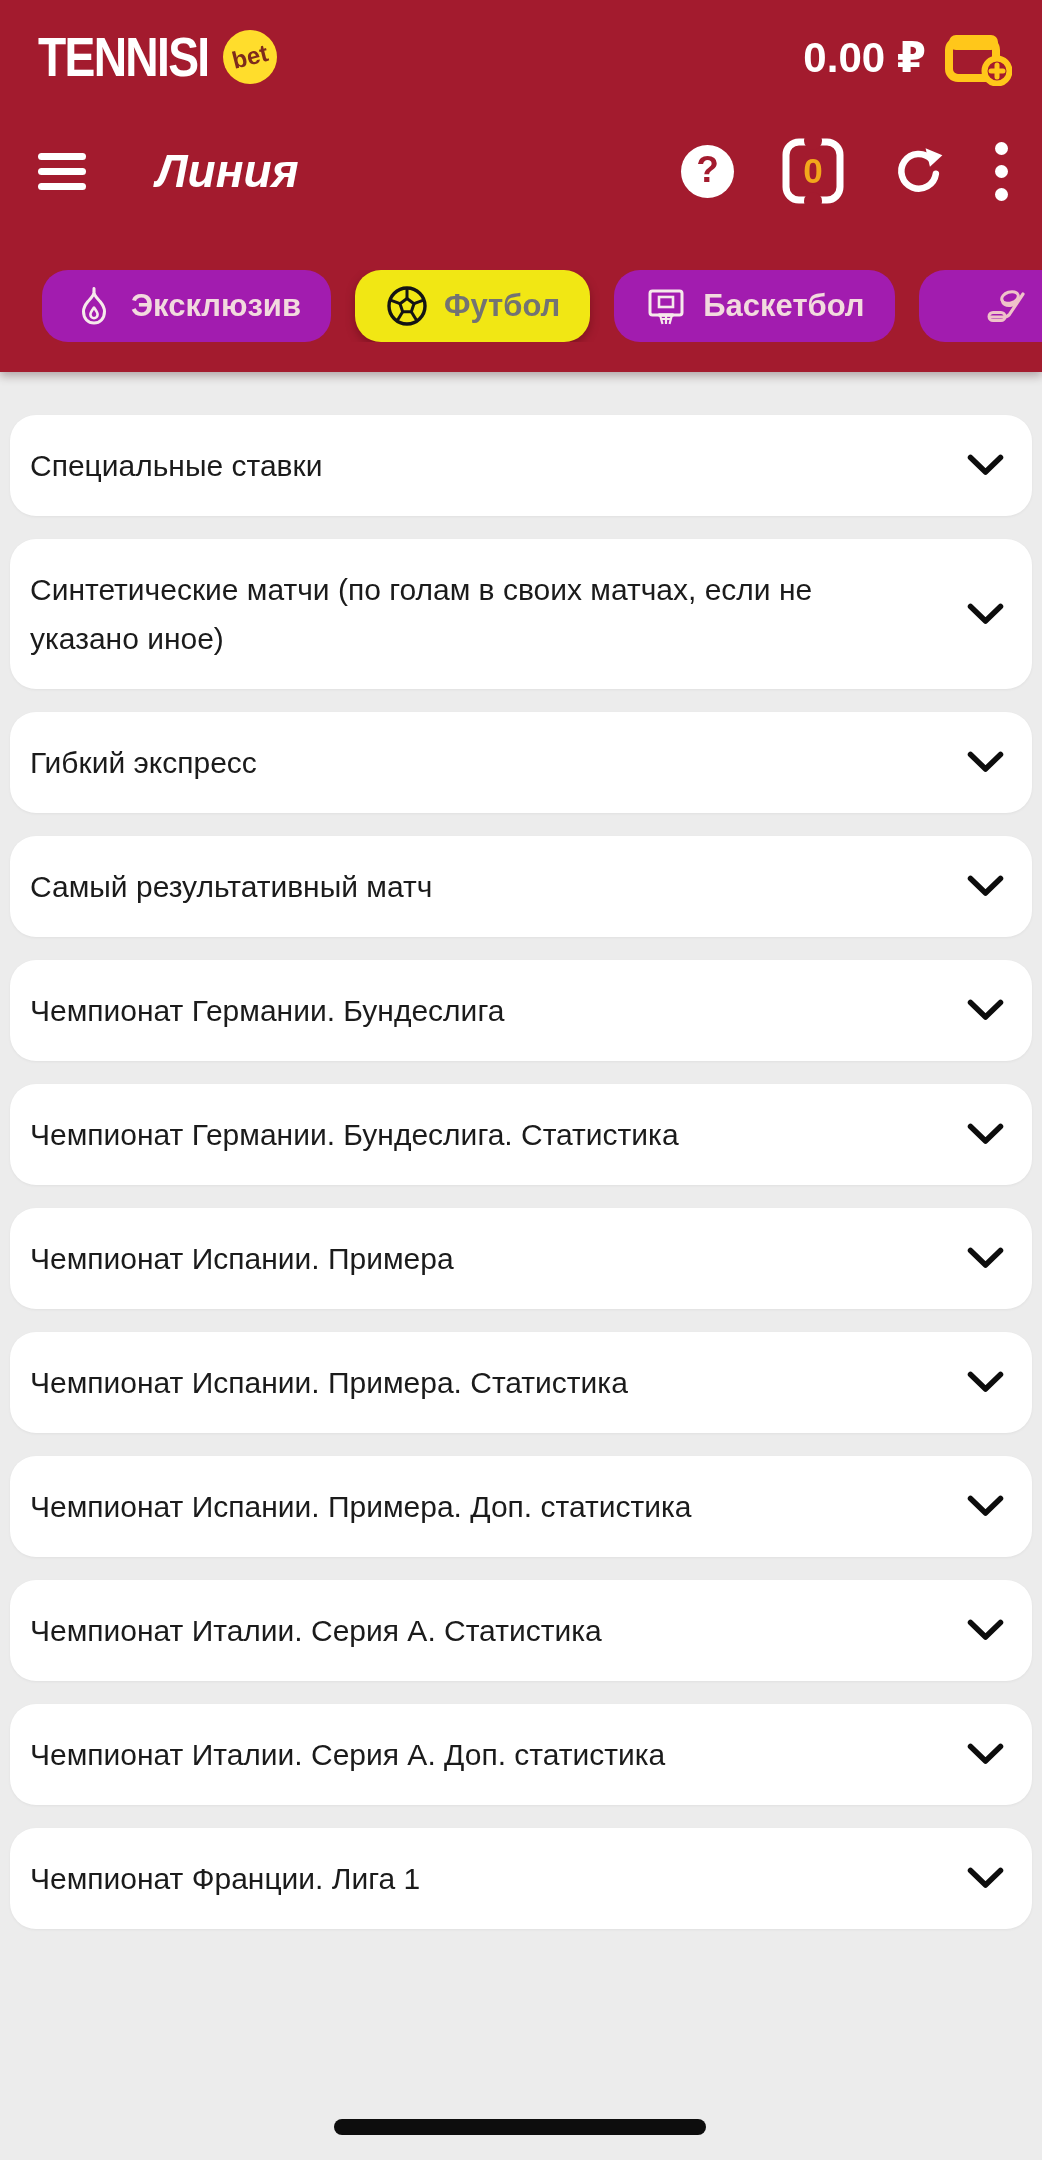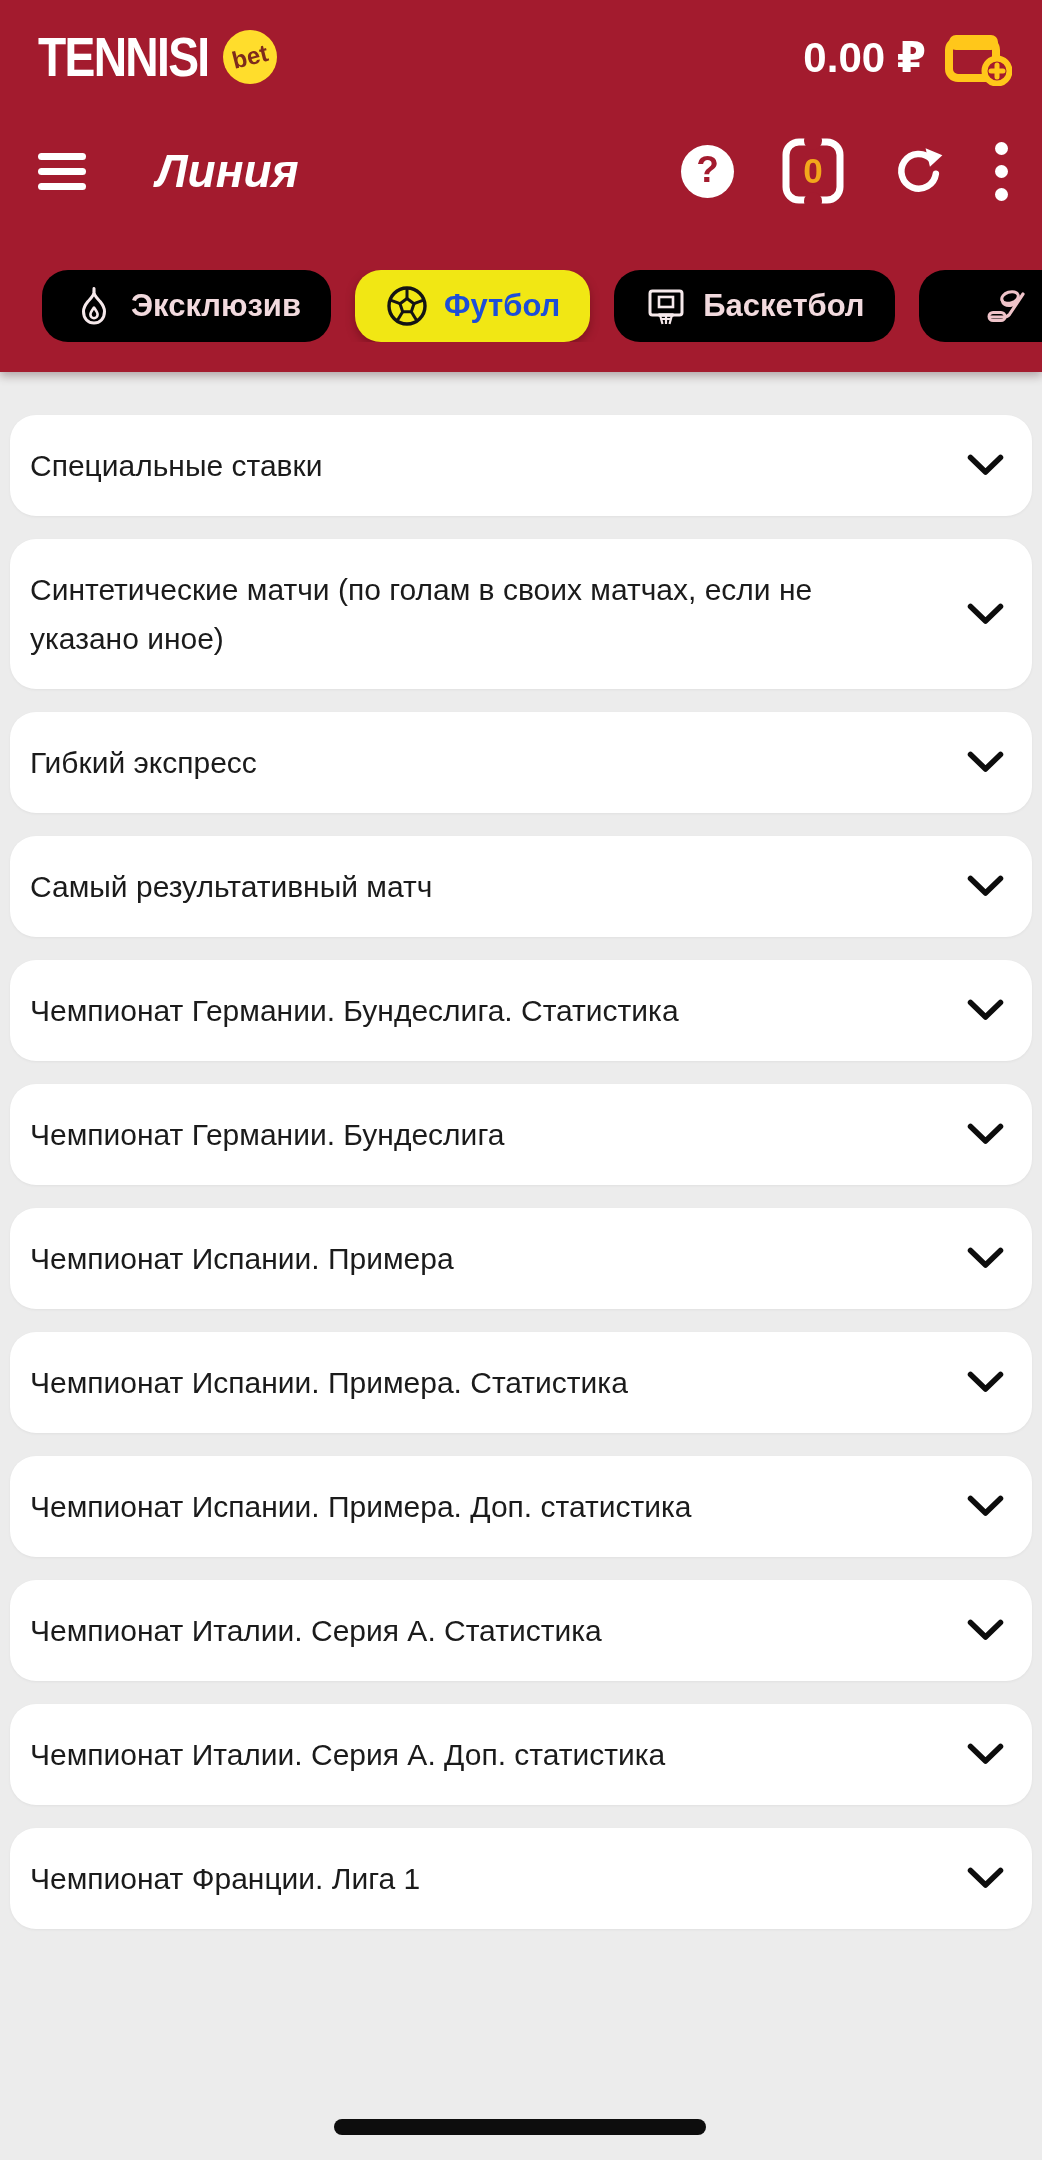--- a/index.html
+++ b/index.html
@@ -49,27 +49,27 @@
     color:#F2A71B;font-size:35px;font-weight:700;
   }
   .kebab{display:flex;flex-direction:column;gap:10px;padding:2px 4px;}
   .kebab i{width:13px;height:13px;border-radius:50%;background:#fff;display:block;}
   
   .chips{
     margin-top:68px;padding-left:42px;display:flex;gap:24px;
     overflow:hidden;white-space:nowrap;
   }
   .chip{
-    height:72px;border-radius:26px;background:#000000;
+    height:72px;border-radius:26px;background:#a21caf;
     display:inline-flex;align-items:center;padding:0 30px;flex:0 0 auto;
     color:#F2DADE;font-size:31px;font-weight:600;cursor:pointer;
   }
   .chip svg{margin-right:15px;flex:0 0 auto;}
   .chip.selected{
-    background:#F1E714;color:#1d4ed8;font-weight:700;
+    background:#F1E714;color:#737373;font-weight:700;
     box-shadow:0 4px 10px rgba(55,0,10,.35);
   }
   .chip.cut{width:160px;padding-right:0;border-radius:26px 0 0 26px;}
   
   .list{padding:43px 10px 0;display:flex;flex-direction:column;gap:23px;}
   .card{
     background:#FFFFFF;border-radius:26px;display:flex;align-items:center;
     padding:0 28px 0 20px;box-shadow:0 1px 3px rgba(0,0,0,.05);cursor:pointer;
   }
   .card .label{
@@ -223,36 +223,36 @@
   </div>
   <div class="card">
     <span class="label">Самый результативный матч</span>
     <span class="chev">
         <svg width="37" height="23" viewBox="0 0 37 23">
           <polyline points="3.5,3.5 18.5,18 33.5,3.5" fill="none" stroke="#0D0D0D" stroke-width="5.5" stroke-linecap="round" stroke-linejoin="round"></polyline>
         </svg>
       </span>
   </div>
   <div class="card">
+    <span class="label">Чемпионат Германии. Бундеслига</span>
+    <span class="chev">
+        <svg width="37" height="23" viewBox="0 0 37 23">
+          <polyline points="3.5,3.5 18.5,18 33.5,3.5" fill="none" stroke="#0D0D0D" stroke-width="5.5" stroke-linecap="round" stroke-linejoin="round"></polyline>
+        </svg>
+      </span>
+  </div>
+  <div class="card">
     <span class="label">Чемпионат Германии. Бундеслига. Статистика</span>
     <span class="chev">
         <svg width="37" height="23" viewBox="0 0 37 23">
           <polyline points="3.5,3.5 18.5,18 33.5,3.5" fill="none" stroke="#0D0D0D" stroke-width="5.5" stroke-linecap="round" stroke-linejoin="round"></polyline>
         </svg>
       </span>
   </div>
   <div class="card">
-    <span class="label">Чемпионат Германии. Бундеслига</span>
-    <span class="chev">
-        <svg width="37" height="23" viewBox="0 0 37 23">
-          <polyline points="3.5,3.5 18.5,18 33.5,3.5" fill="none" stroke="#0D0D0D" stroke-width="5.5" stroke-linecap="round" stroke-linejoin="round"></polyline>
-        </svg>
-      </span>
-  </div>
-  <div class="card">
     <span class="label">Чемпионат Испании. Примера</span>
     <span class="chev">
         <svg width="37" height="23" viewBox="0 0 37 23">
           <polyline points="3.5,3.5 18.5,18 33.5,3.5" fill="none" stroke="#0D0D0D" stroke-width="5.5" stroke-linecap="round" stroke-linejoin="round"></polyline>
         </svg>
       </span>
   </div>
   <div class="card">
     <span class="label">Чемпионат Испании. Примера. Статистика</span>
     <span class="chev">

